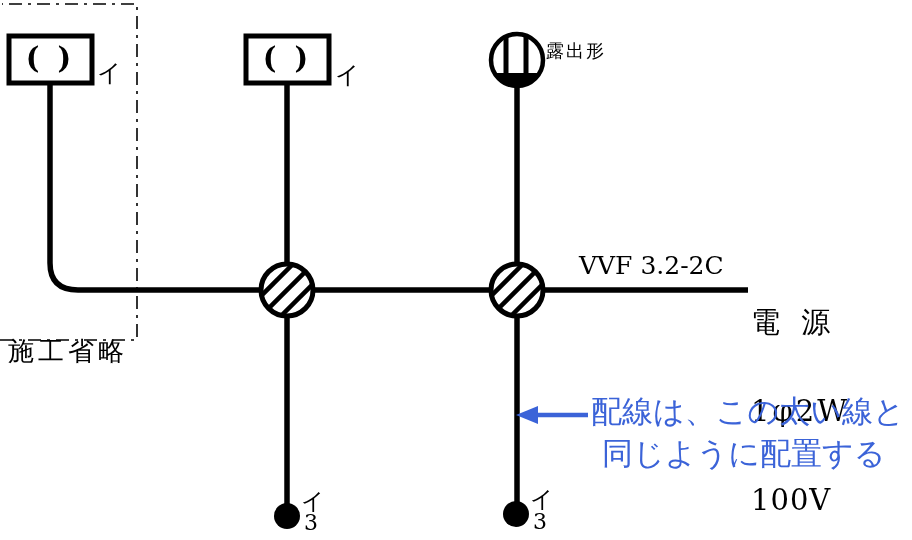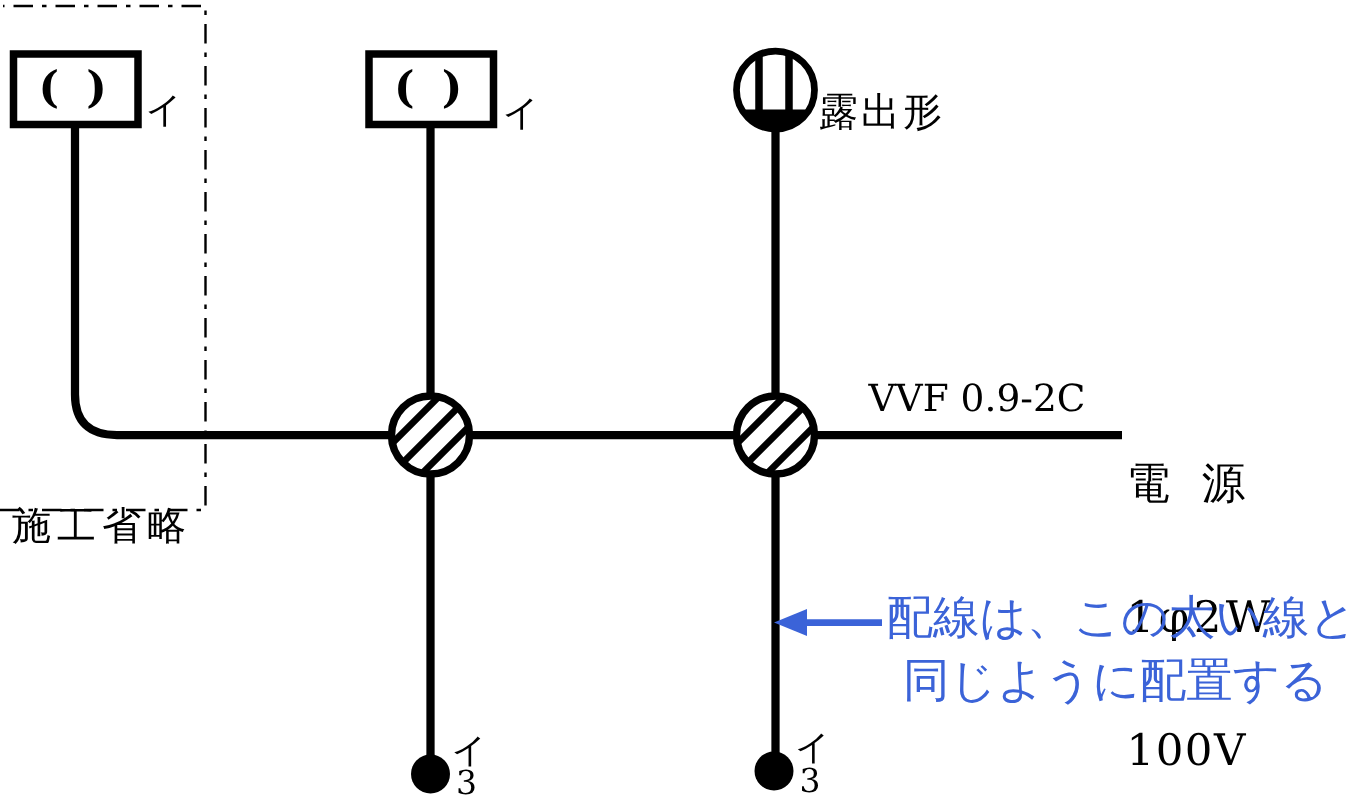--- a/index.html
+++ b/index.html
@@ -7,21 +7,21 @@
     position:relative;width:912px;height:540px;background:#ffffff;overflow:hidden;
     font-family:"DejaVu Serif","Liberation Serif",serif;color:#000;
   }
   .stage svg{position:absolute;left:0;top:0;}
   .lbl{position:absolute;white-space:pre;line-height:1.05;}
   .paren{
     position:absolute;width:81px;text-align:center;
     font-size:29px;font-weight:bold;letter-spacing:4px;
   }
   .kata{font-size:24px;}
-  .rosette-lbl{left:546px;top:42px;font-size:26px;letter-spacing:2px;margin-top:20px;}
+  .rosette-lbl{left:546px;top:42px;font-size:18px;letter-spacing:2px;}
   .cable-lbl{left:579px;top:253px;font-size:25px;}
   .power-lbl{left:751px;top:249px;font-size:29px;line-height:1.02;}
   .power-lbl div{margin:0;}
   .omit-lbl{left:8px;top:306px;font-size:26px;letter-spacing:4px;margin-top:32px;}
   .sw-i{font-size:23px;}
   .sw-n{font-size:22px;}
   .note{
     position:absolute;color:#3B63D8;
     font-family:Liberation Serif, serif;
     font-size:31px;line-height:1.0;white-space:pre;
@@ -88,21 +88,21 @@
   </svg>
 
   <div class="paren" style="left:10px;top:41px;">( )</div>
   <div class="paren" style="left:247px;top:41px;">( )</div>
 
   <div class="lbl kata" style="left:97px;top:61px;">イ</div>
   <div class="lbl kata" style="left:335px;top:63px;">イ</div>
 
   <div class="lbl rosette-lbl">露出形</div>
 
-  <div class="lbl cable-lbl">VVF 0.9-2C</div>
+  <div class="lbl cable-lbl">VVF 3.2-2C</div>
 
   <div class="lbl power-lbl">
     <div style="letter-spacing:6px;">電 源</div>
     <div style="letter-spacing:3px;">1φ2W</div>
     <div style="letter-spacing:1px;">100V</div>
   </div>
 
   <div class="lbl omit-lbl">施工省略</div>
 
   <div class="lbl sw-i" style="left:301px;top:489px;">イ</div>

